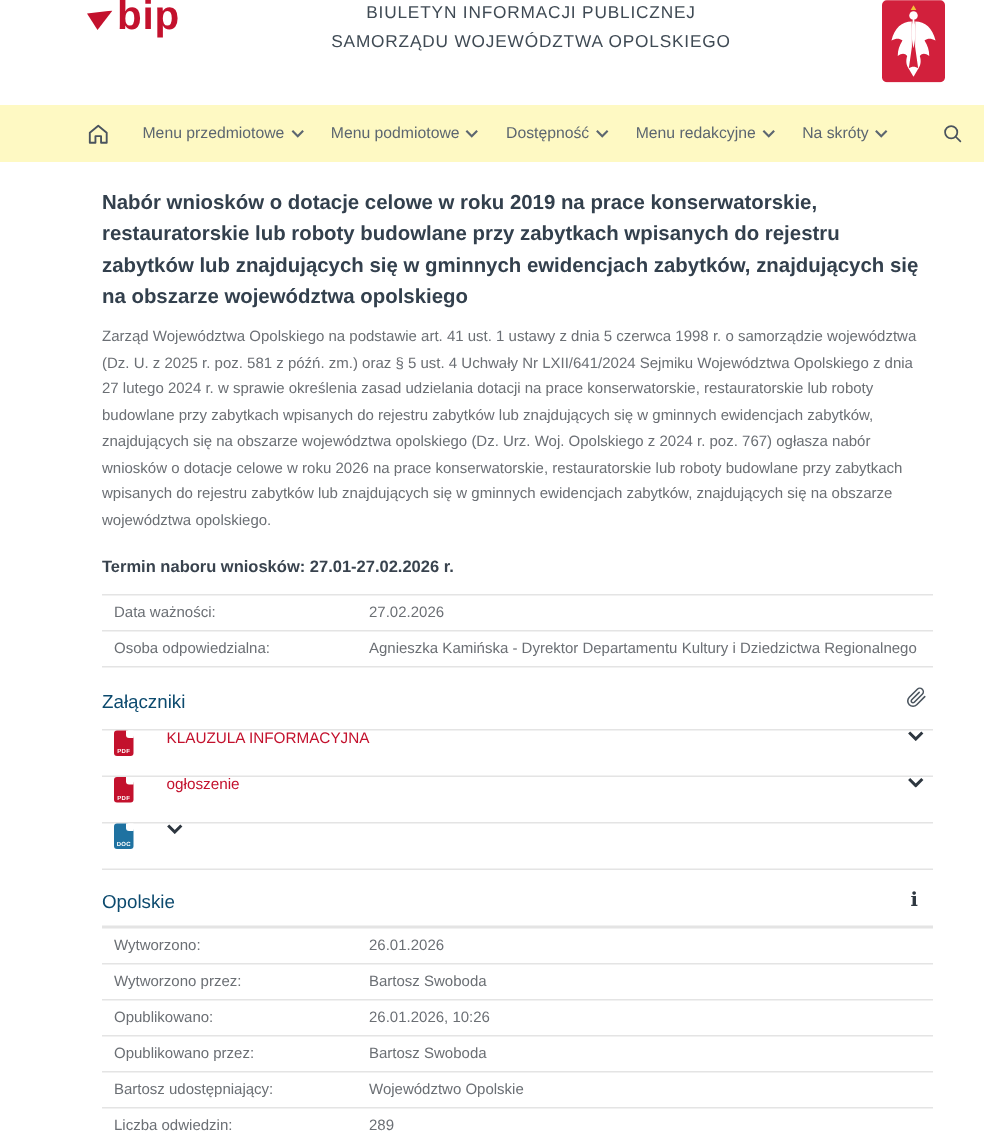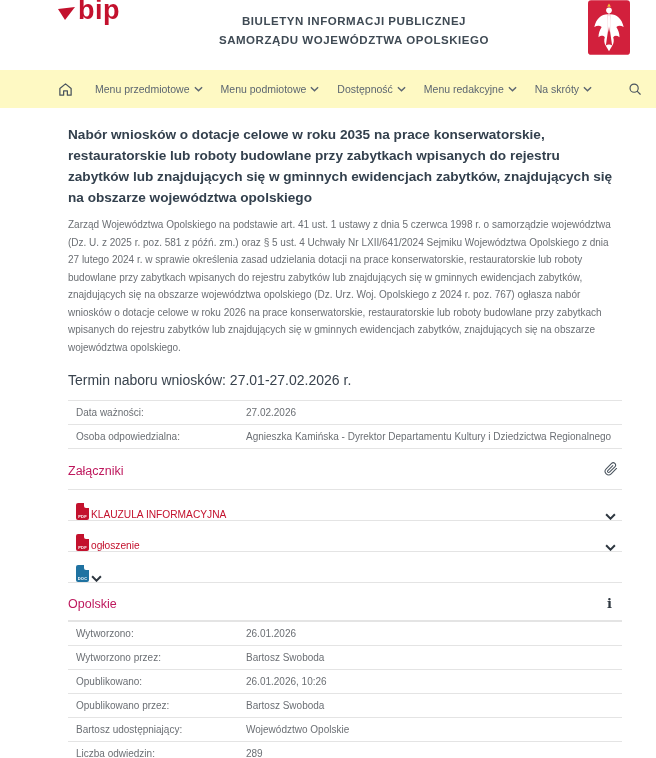--- a/index.html
+++ b/index.html
@@ -16,22 +16,22 @@
     background:#fff;
   }
   .logo { display:flex; align-items:flex-end; gap:3px; cursor:pointer; }
   .logo svg { display:block; }
   .logo-text {
     font-size:27px; font-weight:800; color:#c3112d; line-height:0.8;
     letter-spacing:0.5px;
   }
   .site-title {
     flex:1; text-align:center; 
-    color:#3f4a54; font-size:11.5px; font-weight:700; letter-spacing:0.55px;
-    line-height:1.65; text-transform:uppercase;margin-top:12px;
+    color:#3f4a54; font-size:11.5px; font-weight:400; letter-spacing:0.55px;
+    line-height:1.65; text-transform:uppercase;
   }
   .emblem { width:42px; height:55px; flex:0 0 auto; }
 
   
   .nav {
     height:38px; background:#fef9c3; display:flex; align-items:center;
     padding:0 34px 0 58px; gap:18px;
   }
   .nav-home { display:flex; align-items:center; cursor:pointer; margin-right:4px; }
   .nav-item {
@@ -45,38 +45,38 @@
   .content { padding:16px 34px 0 68px; }
 
   .article-title {
     color:#33404d; font-size:13.6px; font-weight:700; line-height:1.55;
     margin-bottom:8px;
   }
   .article-body {
     color:#6b6f74; font-size:10px; line-height:1.75; margin-bottom:16px;
   }
   .deadline {
-    color:#39434e; font-size:14px; font-weight:400; margin:8px 0 12px 0;
+    color:#39434e; font-size:11px; font-weight:700; margin:8px 0 12px 0;
   }
 
   table.kv { width:100%; border-collapse:collapse; }
   table.kv td {
     border-top:1px solid #e4e4e4; border-bottom:1px solid #e4e4e4;
     font-size:10px; color:#6b6f74; padding:6px 0 6px 8px; height:23px;
   }
   table.kv td.k { width:170px; padding-left:8px; }
 
   .section-head {
     display:flex; align-items:center; justify-content:space-between;
     padding:13px 4px 9px 0; border-bottom:1px solid #e4e4e4;
   }
-  .section-title { font-size:12.5px; color:#be185d; font-weight:500; }
+  .section-title { font-size:12.5px; color:#0c4a6e; font-weight:500; }
 
   .attach-row {
-    display:flex; align-items:flex-end; gap:2px; height:31px;
+    display:flex; align-items:flex-start; gap:22px; height:31px;
     border-bottom:1px solid #e4e4e4; padding:0 6px 0 8px; cursor:pointer;
   }
   .attach-label { flex:1; font-size:10.2px; font-weight:500; }
   .attach-label.red { color:#c3112d; }
   .attach-label.blue { color:#1f72a1; }
 
   .file-icon {
     position:relative; width:13px; height:17px; border-radius:2px 5px 2px 2px;
     flex:0 0 auto;
   }
@@ -169,21 +169,21 @@
   <span class="nav-search">
     <svg width="14" height="14" viewBox="0 0 24 24" fill="none" stroke="#4a545e" stroke-width="2" stroke-linecap="round">
         <circle cx="10.5" cy="10.5" r="7"></circle>
         <line x1="16" y1="16" x2="21" y2="21"></line>
       </svg>
   </span>
 </div>
 
 <div class="content">
 
-  <h1 class="article-title">Nabór wniosków o dotacje celowe w roku 2035 na prace konserwatorskie, restauratorskie lub roboty budowlane przy zabytkach wpisanych do rejestru zabytków lub znajdujących się w gminnych ewidencjach zabytków, znajdujących się na obszarze województwa opolskiego</h1>
+  <h1 class="article-title">Nabór wniosków o dotacje celowe w roku 2019 na prace konserwatorskie, restauratorskie lub roboty budowlane przy zabytkach wpisanych do rejestru zabytków lub znajdujących się w gminnych ewidencjach zabytków, znajdujących się na obszarze województwa opolskiego</h1>
 
   <p class="article-body">Zarząd Województwa Opolskiego na podstawie art. 41 ust. 1 ustawy z dnia 5 czerwca 1998 r. o samorządzie województwa (Dz. U. z 2025 r. poz. 581 z późń. zm.) oraz § 5 ust. 4 Uchwały Nr LXII/641/2024 Sejmiku Województwa Opolskiego z dnia 27 lutego 2024 r. w sprawie określenia zasad udzielania dotacji na prace konserwatorskie, restauratorskie lub roboty budowlane przy zabytkach wpisanych do rejestru zabytków lub znajdujących się w gminnych ewidencjach zabytków, znajdujących się na obszarze województwa opolskiego (Dz. Urz. Woj. Opolskiego z 2024 r. poz. 767) ogłasza nabór wniosków o dotacje celowe w roku 2026 na prace konserwatorskie, restauratorskie lub roboty budowlane przy zabytkach wpisanych do rejestru zabytków lub znajdujących się w gminnych ewidencjach zabytków, znajdujących się na obszarze województwa opolskiego.</p>
 
   <p class="deadline">Termin naboru wniosków: 27.01-27.02.2026 r.</p>
 
   <table class="kv">
     <tbody>
         <tr>
       <td class="k">Data ważności:</td>
       <td>27.02.2026</td>

